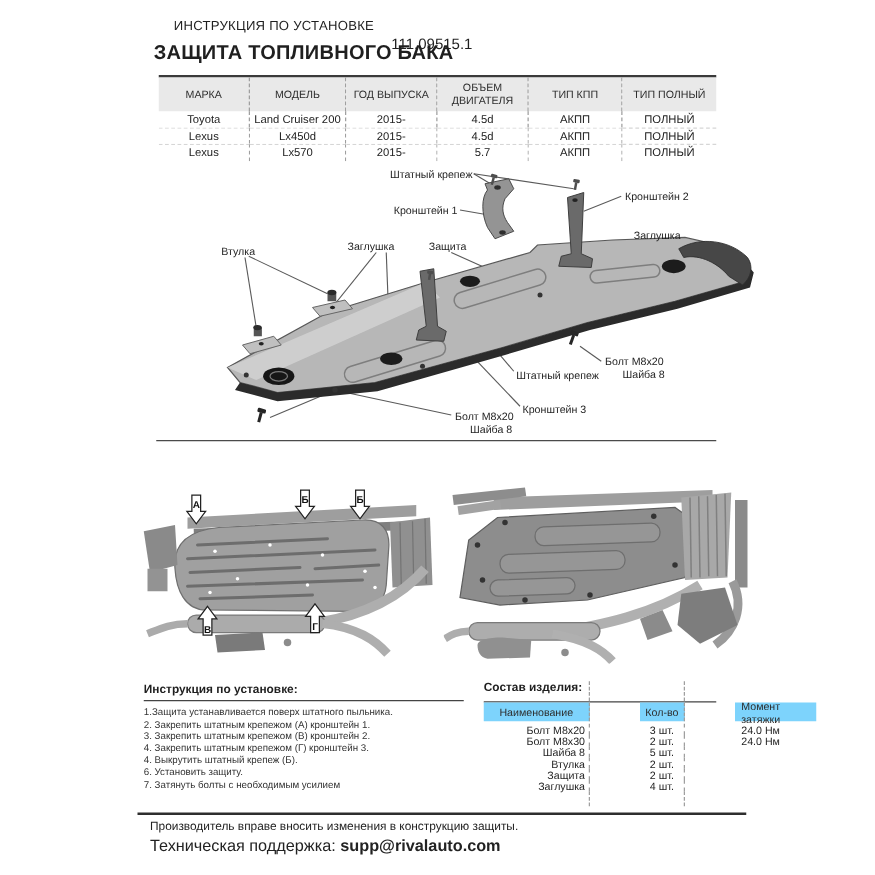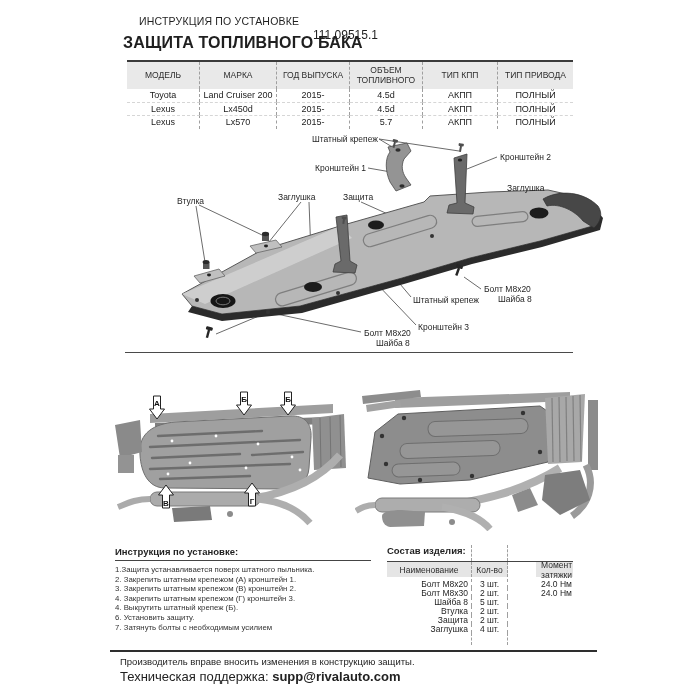--- a/index.html
+++ b/index.html
@@ -25,50 +25,50 @@
   
   .sep1{left:125px;top:352px;width:448px;border-top:1.5px solid #4a4a4a;}
   .sep2{left:110px;top:650px;width:487px;border-top:2px solid #2e2e2e;}
   
   .inst{left:115px;top:546px;width:260px;}
   .inst-h{font-size:9.5px;font-weight:bold;margin:0 0 3px 0;}
   .inst-rule{border-top:1.5px solid #444;width:256px;margin-bottom:4px;}
   .inst-step{font-size:7.8px;line-height:9.6px;color:#333;white-space:nowrap;}
   
   .parts{left:387px;top:545px;width:186px;}
-  .p-grid{display:grid;grid-template-columns:85px 36px 65px;}
+  .p-grid{display:grid;grid-template-columns:85px 36px 65px;gap:40px;}
   .p-head-row{border-bottom:1.5px solid #444;}
   .p-title{font-size:9.5px;font-weight:bold;white-space:nowrap;height:16px;display:flex;align-items:flex-start;}
-  .p-hcell{background:#e5e5e5;height:15px;display:flex;align-items:center;font-size:8.5px;color:#2d2d2d;}
+  .p-hcell{background:#7dd3fc;height:15px;display:flex;align-items:center;font-size:8.5px;color:#2d2d2d;}
   .p-c{height:9px;display:flex;align-items:center;font-size:8.5px;white-space:nowrap;}
   .r{justify-content:flex-end;padding-right:3px;}
   .ctr{justify-content:center;}
-  .lft{justify-content:flex-start;padding-left:5px;margin-left:28px;}
+  .lft{justify-content:flex-start;padding-left:5px;}
   .spacer{height:12px;}
   
   .foot1{left:120px;top:656px;font-size:9.5px;color:#222;}
   .foot2{left:120px;top:669px;font-size:13px;color:#222;}
   .foot2 b{font-weight:bold;}
   svg text{font-family:"Liberation Sans","DejaVu Sans",sans-serif;}
 </style>
 </head>
 <body>
 
 <div class="abs doc-subtitle">ИНСТРУКЦИЯ ПО УСТАНОВКЕ</div>
 <div class="abs doc-title">ЗАЩИТА ТОПЛИВНОГО БАКА</div>
 <div class="abs part-number">111.09515.1</div>
 
 <div class="abs fitment">
   <div class="fit-grid">
+    <div class="fit-h dashR">МАРКА</div>
     <div class="fit-h dashR">МОДЕЛЬ</div>
-    <div class="fit-h dashR">МАРКА</div>
     <div class="fit-h dashR">ГОД ВЫПУСКА</div>
-    <div class="fit-h dashR">ОБЪЕМ ТОПЛИВНОГО</div>
+    <div class="fit-h dashR">ОБЪЕМ ДВИГАТЕЛЯ</div>
     <div class="fit-h dashR">ТИП КПП</div>
-    <div class="fit-h">ТИП ПРИВОДА</div>
+    <div class="fit-h">ТИП ПОЛНЫЙ</div>
   </div>
   <div class="fit-grid">
     <div class="fit-c dashR">Toyota</div>
     <div class="fit-c dashR">Land Cruiser 200</div>
     <div class="fit-c dashR">2015-</div>
     <div class="fit-c dashR">4.5d</div>
     <div class="fit-c dashR">АКПП</div>
     <div class="fit-c">ПОЛНЫЙ</div>
   </div>
   <div class="fit-grid">

